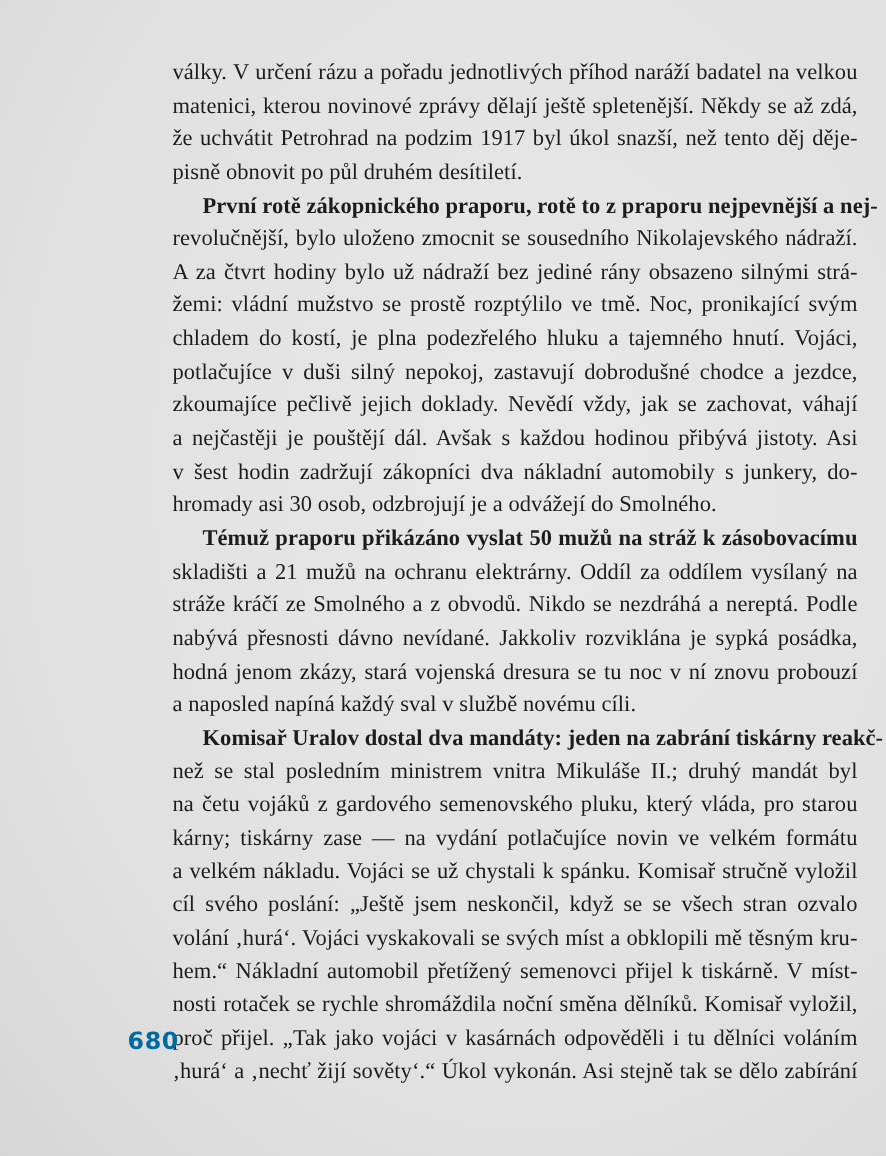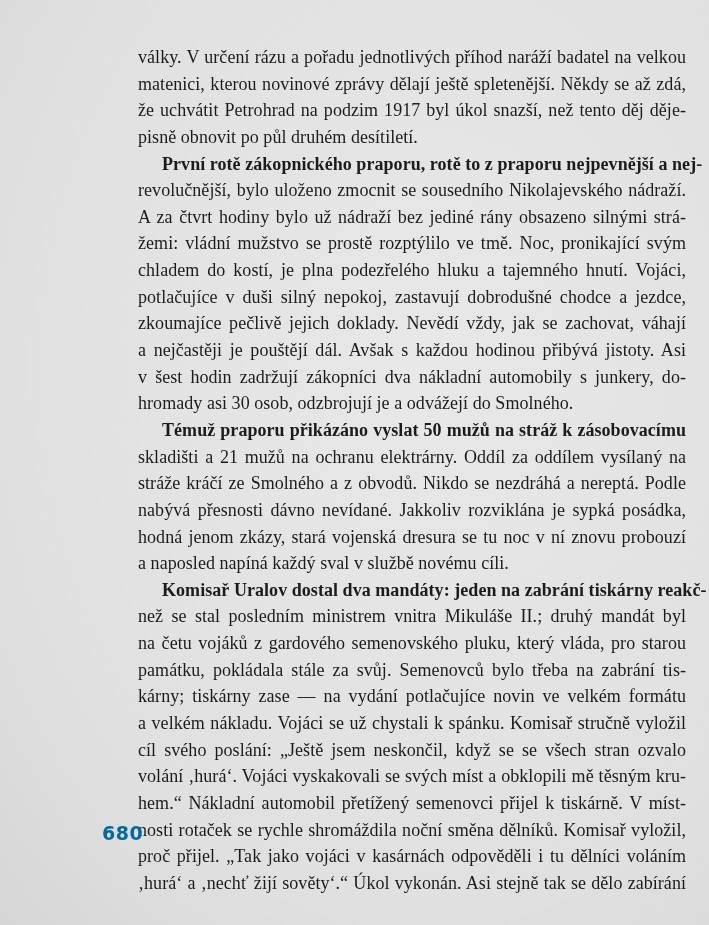--- a/index.html
+++ b/index.html
@@ -69,21 +69,20 @@
     <div class="line last">hromady asi 30 osob, odzbrojují je a odvážejí do Smolného.</div>
     <div class="line indent">Témuž praporu přikázáno vyslat 50 mužů na stráž k zásobovacímu</div>
     <div class="line">skladišti a 21 mužů na ochranu elektrárny. Oddíl za oddílem vysílaný na</div>
     <div class="line">stráže kráčí ze Smolného a z obvodů. Nikdo se nezdráhá a nereptá. Podle</div>
     <div class="line">nabývá přesnosti dávno nevídané. Jakkoliv rozviklána je sypká posádka,</div>
     <div class="line">hodná jenom zkázy, stará vojenská dresura se tu noc v ní znovu probouzí</div>
     <div class="line last">a naposled napíná každý sval v službě novému cíli.</div>
     <div class="line indent">Komisař Uralov dostal dva mandáty: jeden na zabrání tiskárny reakč-</div>
     <div class="line">než se stal posledním ministrem vnitra Mikuláše II.; druhý mandát byl</div>
     <div class="line">na četu vojáků z gardového semenovského pluku, který vláda, pro starou</div>
-    <div class="line">památku, pokládala stále za svůj. Semenovců bylo třeba na zabrání tis-</div>
     <div class="line">kárny; tiskárny zase — na vydání potlačujíce novin ve velkém formátu</div>
     <div class="line">a velkém nákladu. Vojáci se už chystali k spánku. Komisař stručně vyložil</div>
     <div class="line">cíl svého poslání: „Ještě jsem neskončil, když se se všech stran ozvalo</div>
     <div class="line">volání ‚hurá‘. Vojáci vyskakovali se svých míst a obklopili mě těsným kru-</div>
     <div class="line">hem.“ Nákladní automobil přetížený semenovci přijel k tiskárně. V míst-</div>
     <div class="line">nosti rotaček se rychle shromáždila noční směna dělníků. Komisař vyložil,</div>
     <div class="line">proč přijel. „Tak jako vojáci v kasárnách odpověděli i tu dělníci voláním</div>
     <div class="line">‚hurá‘ a ‚nechť žijí sověty‘.“ Úkol vykonán. Asi stejně tak se dělo zabírání</div>
   </div>
 

